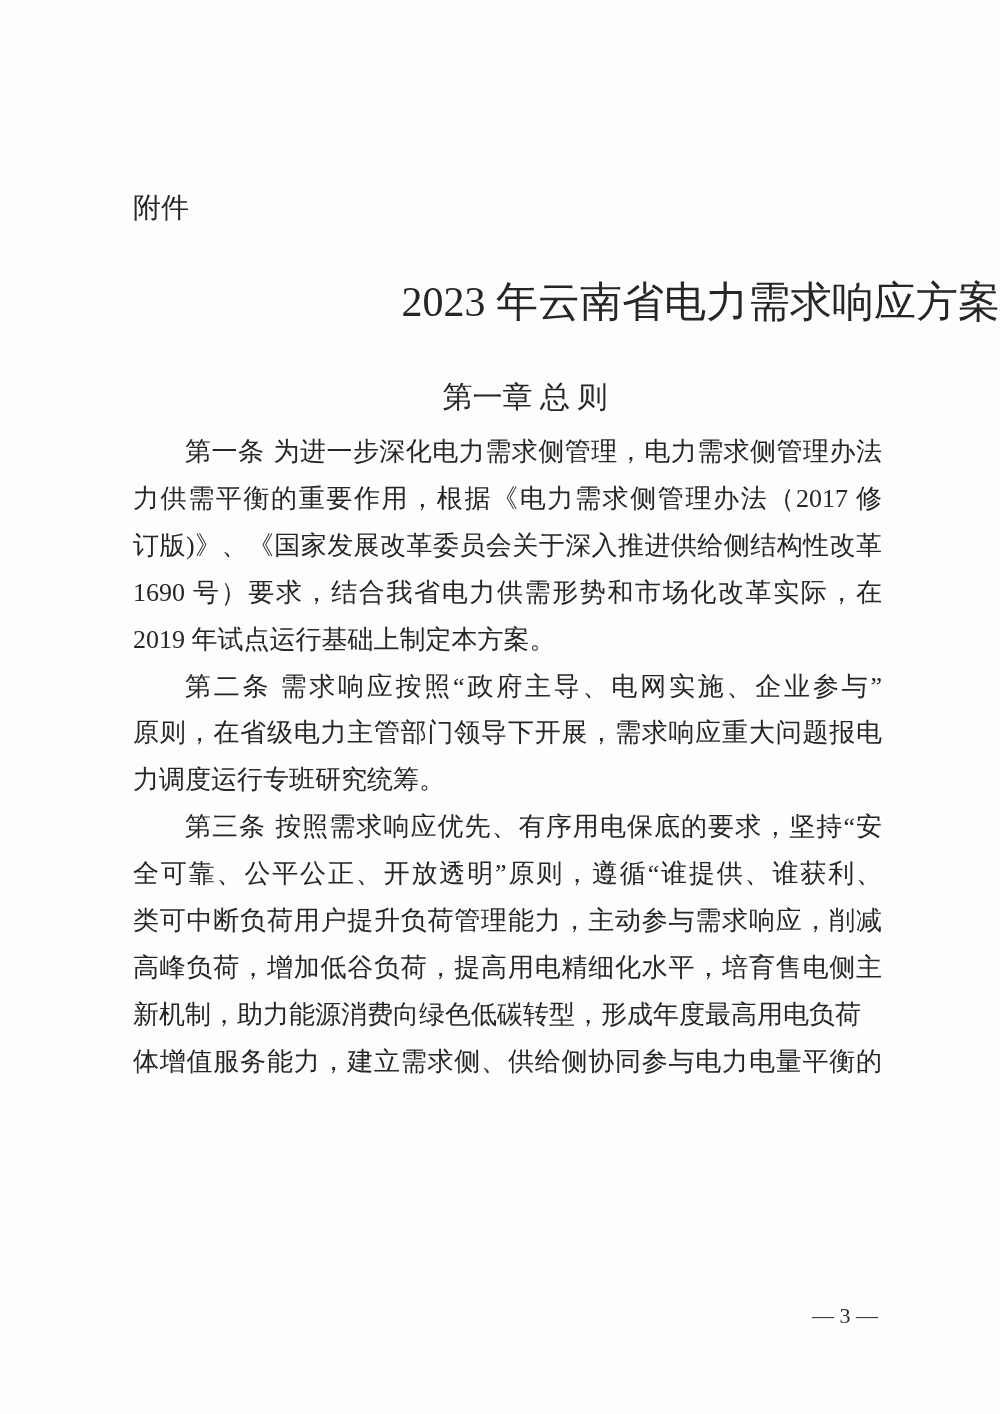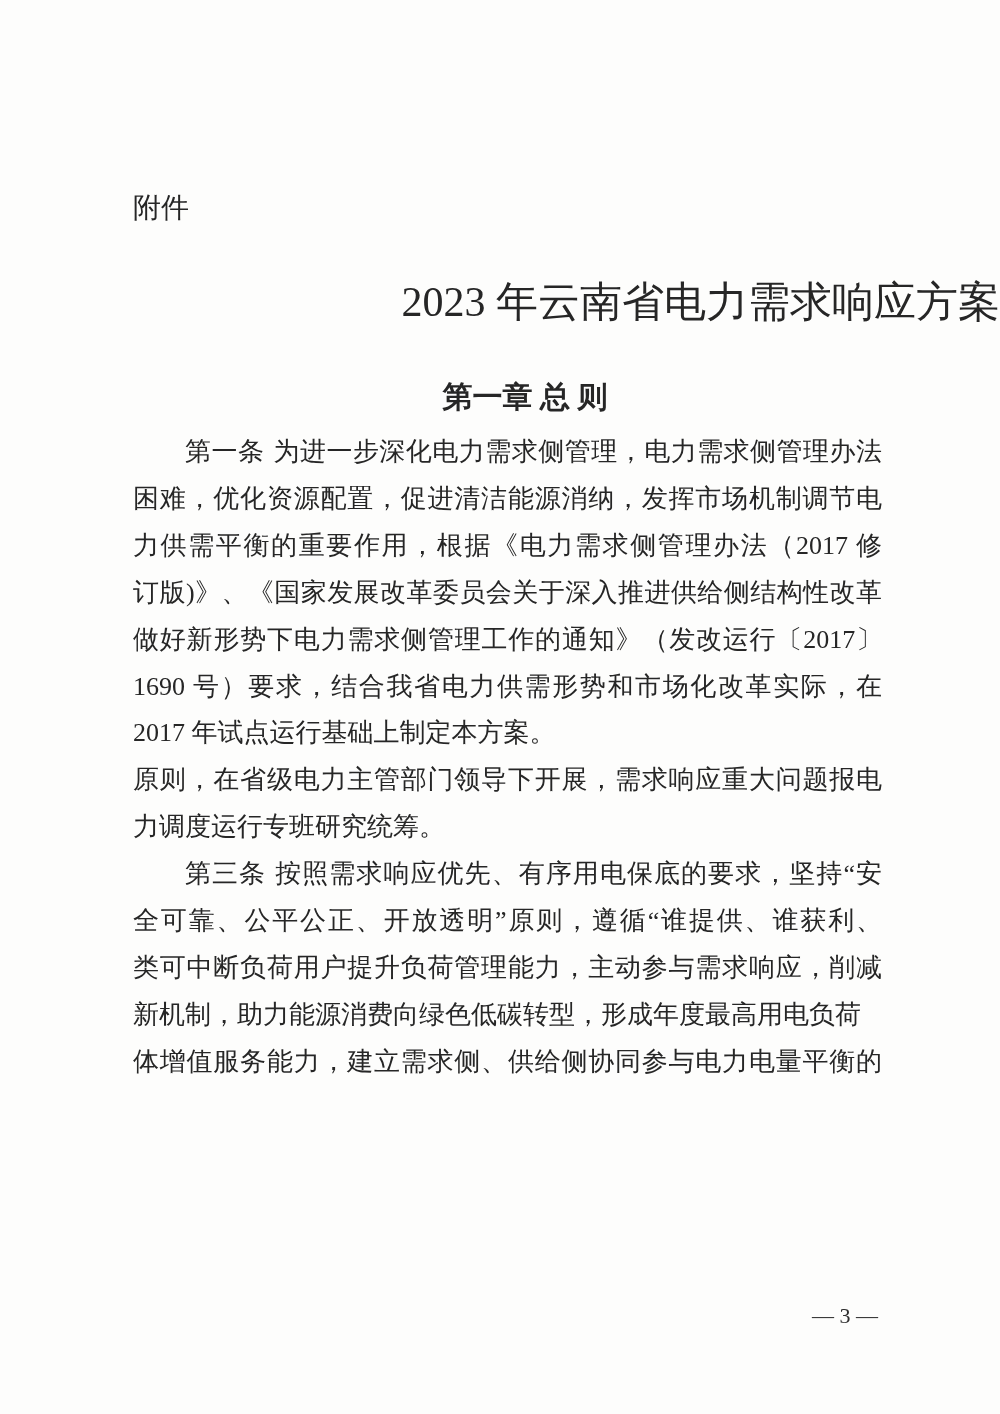--- a/index.html
+++ b/index.html
@@ -39,21 +39,21 @@
     white-space: nowrap;
   }
   .chapter-heading {
     position: absolute;
     left: 50px;
     top: 378px;
     width: 950px;
     text-align: center;
     font-size: 30px;
     line-height: 38px;
-    font-weight: 700;
+    font-weight: 400;
     margin: 0;
     white-space: nowrap;
   }
   .doc-body {
     position: absolute;
     left: 133px;
     top: 429px;
     width: 749px;
     font-size: 26px;
     line-height: 46.9px;
@@ -87,35 +87,35 @@
 
   <span class="attachment">附件</span>
 
   <h1 class="doc-title">2023 年云南省电力需求响应方案</h1>
 
   <h2 class="chapter-heading">第一章 总 则</h2>
 
   <section class="doc-body">
       <div class="paragraph">
         <div class="line para-start"><b class="article-label">第一条</b><span>为进一步深化电力需求侧管理，电力需求侧管理办法</span></div>
-        <div class="line">困难，优化资源配置，促进清洁能源消纳，发挥市场机制调节电</div>
         <div class="line">力供需平衡的重要作用，根据《电力需求侧管理办法（2017 修</div>
         <div class="line">订版)》、《国家发展改革委员会关于深入推进供给侧结构性改革</div>
-        <div class="line">做好新形势下电力需求侧管理工作的通知》（发改运行〔2017〕</div>
         <div class="line">1690 号）要求，结合我省电力供需形势和市场化改革实际，在</div>
-        <div class="line para-end">2017 年试点运行基础上制定本方案。</div>
+        <div class="line para-end">2019 年试点运行基础上制定本方案。</div>
       </div>
       <div class="paragraph">
+        <div class="line para-start"><b class="article-label">第二条</b><span>需求响应按照“政府主导、电网实施、企业参与”</span></div>
         <div class="line">原则，在省级电力主管部门领导下开展，需求响应重大问题报电</div>
         <div class="line para-end">力调度运行专班研究统筹。</div>
       </div>
       <div class="paragraph">
         <div class="line para-start"><b class="article-label">第三条</b><span>按照需求响应优先、有序用电保底的要求，坚持“安</span></div>
         <div class="line">全可靠、公平公正、开放透明”原则，遵循“谁提供、谁获利、</div>
         <div class="line">类可中断负荷用户提升负荷管理能力，主动参与需求响应，削减</div>
+        <div class="line">高峰负荷，增加低谷负荷，提高用电精细化水平，培育售电侧主</div>
         <div class="line para-end">新机制，助力能源消费向绿色低碳转型，形成年度最高用电负荷</div>
         <div class="line">体增值服务能力，建立需求侧、供给侧协同参与电力电量平衡的</div>
       </div>
     </section>
 
   <span class="page-number">— 3 —</span>
 
 </div>
 
 </body></html>

